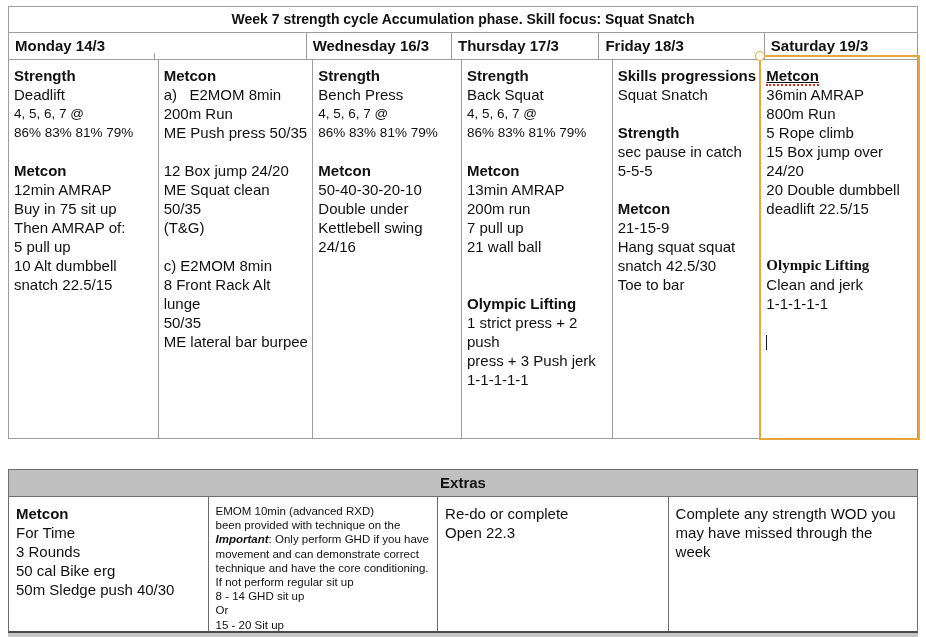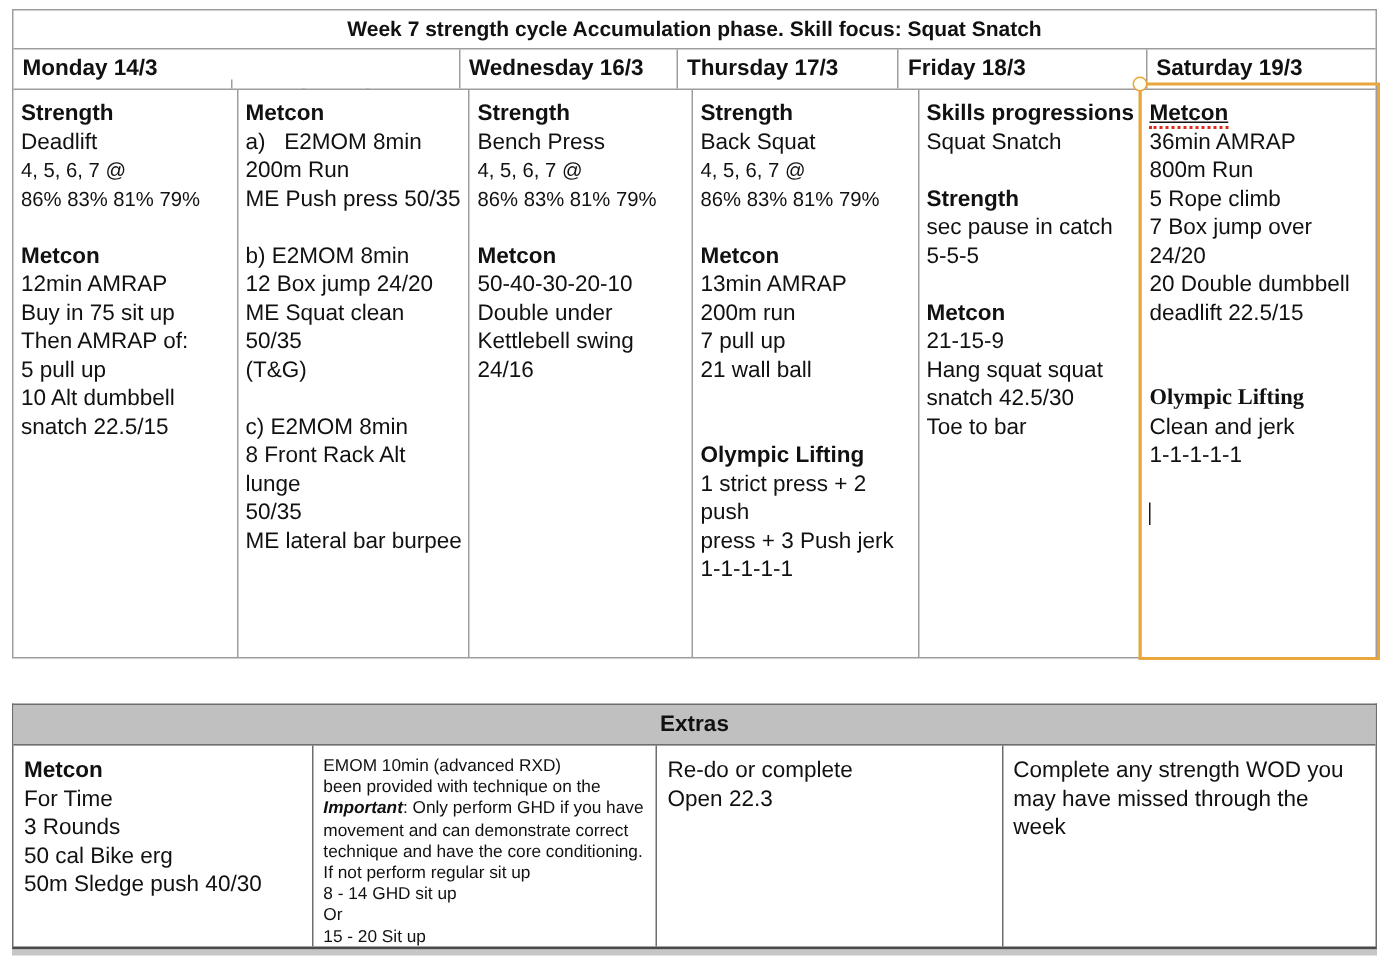--- a/index.html
+++ b/index.html
@@ -107,21 +107,20 @@
           <div class="line">5 pull up</div>
           <div class="line">10 Alt dumbbell</div>
           <div class="line">snatch 22.5/15</div>
         </div>
         <div class="day-cell" style="width: 155px;">
           <div class="line st-b">Metcon</div>
           <div class="line">a)   E2MOM 8min</div>
           <div class="line">200m Run</div>
           <div class="line">ME Push press 50/35</div>
           <div class="line"></div>
-          <div class="line">b) E2MOM 8min</div>
           <div class="line">12 Box jump 24/20</div>
           <div class="line">ME Squat clean 50/35</div>
           <div class="line">(T&amp;G)</div>
           <div class="line"></div>
           <div class="line">c) E2MOM 8min</div>
           <div class="line">8 Front Rack Alt lunge</div>
           <div class="line">50/35</div>
           <div class="line">ME lateral bar burpee</div>
         </div>
         <div class="day-cell" style="width: 149px;">
@@ -165,21 +164,21 @@
           <div class="line">21-15-9</div>
           <div class="line">Hang squat squat</div>
           <div class="line">snatch 42.5/30</div>
           <div class="line">Toe to bar</div>
         </div>
         <div class="day-cell" style="width: 157px;">
           <div class="line"><span class="misspelled">Metcon</span></div>
           <div class="line">36min AMRAP</div>
           <div class="line">800m Run</div>
           <div class="line">5 Rope climb</div>
-          <div class="line">7 Box jump over</div>
+          <div class="line">15 Box jump over</div>
           <div class="line">24/20</div>
           <div class="line">20 Double dumbbell</div>
           <div class="line">deadlift 22.5/15</div>
           <div class="line"></div>
           <div class="line"></div>
           <div class="line st-bs">Olympic Lifting</div>
           <div class="line">Clean and jerk</div>
           <div class="line">1-1-1-1-1</div>
           <div class="line"></div>
           <div class="line"><span class="text-cursor"></span></div>

